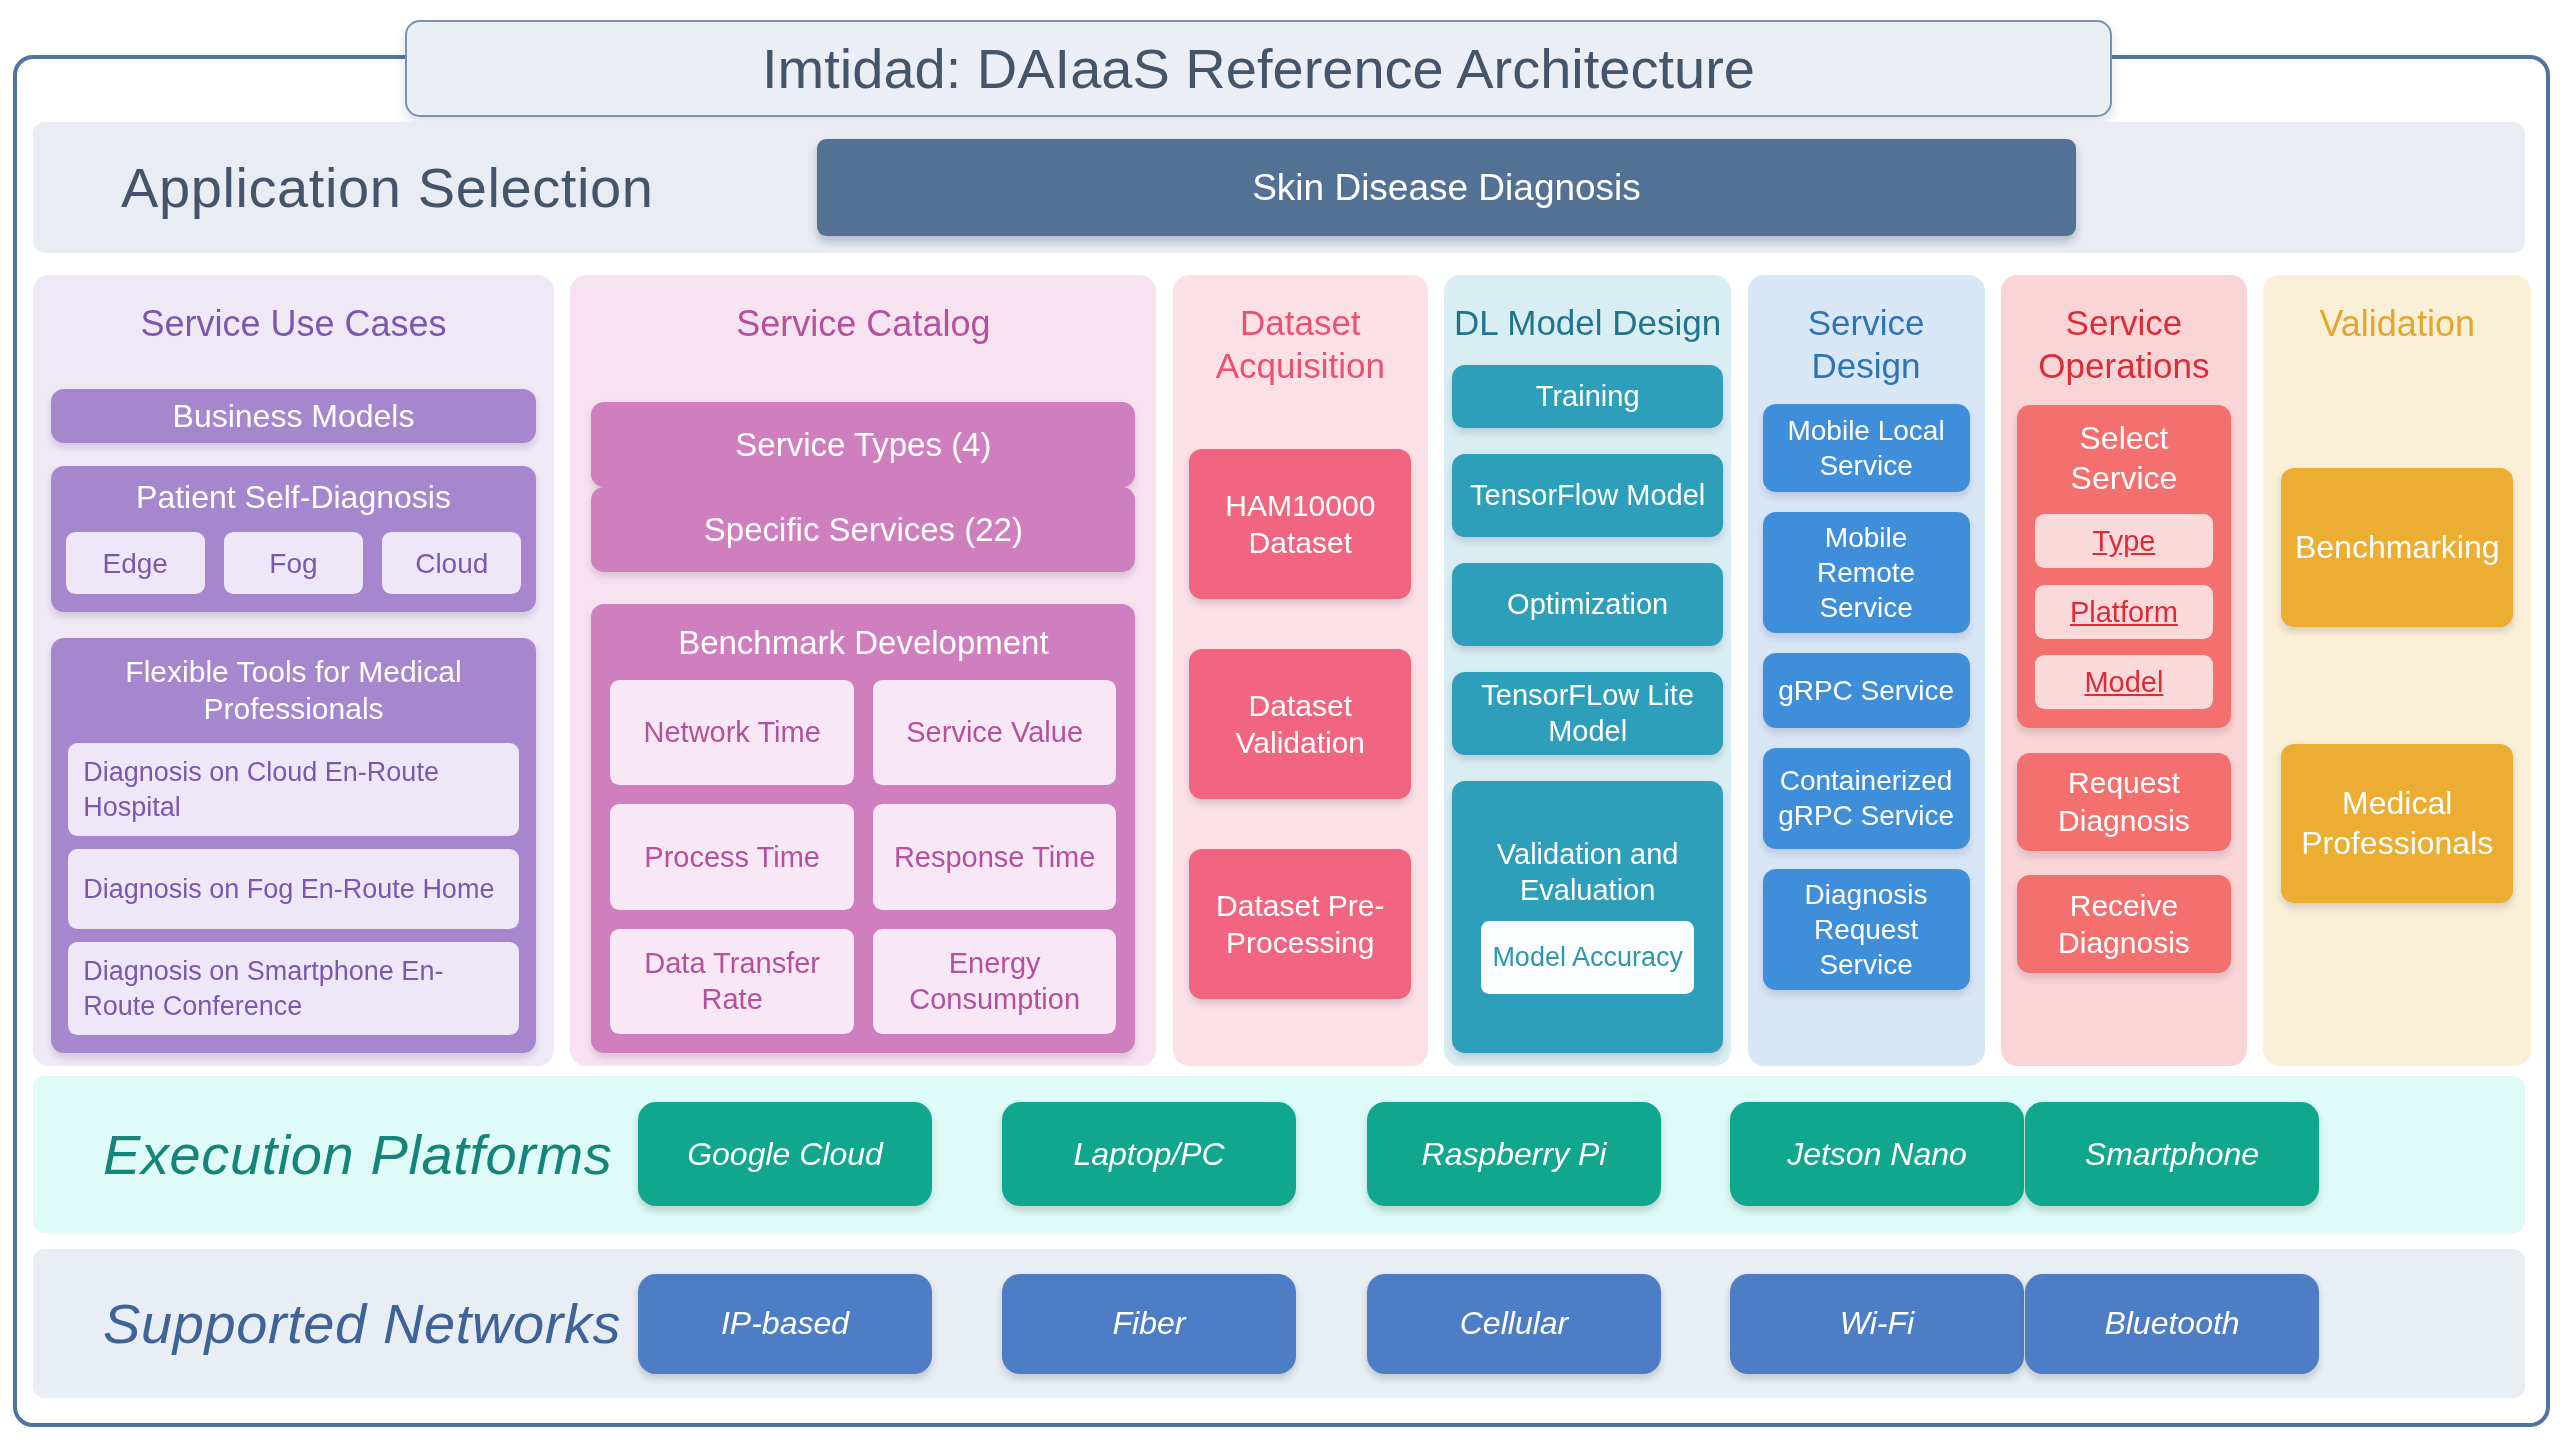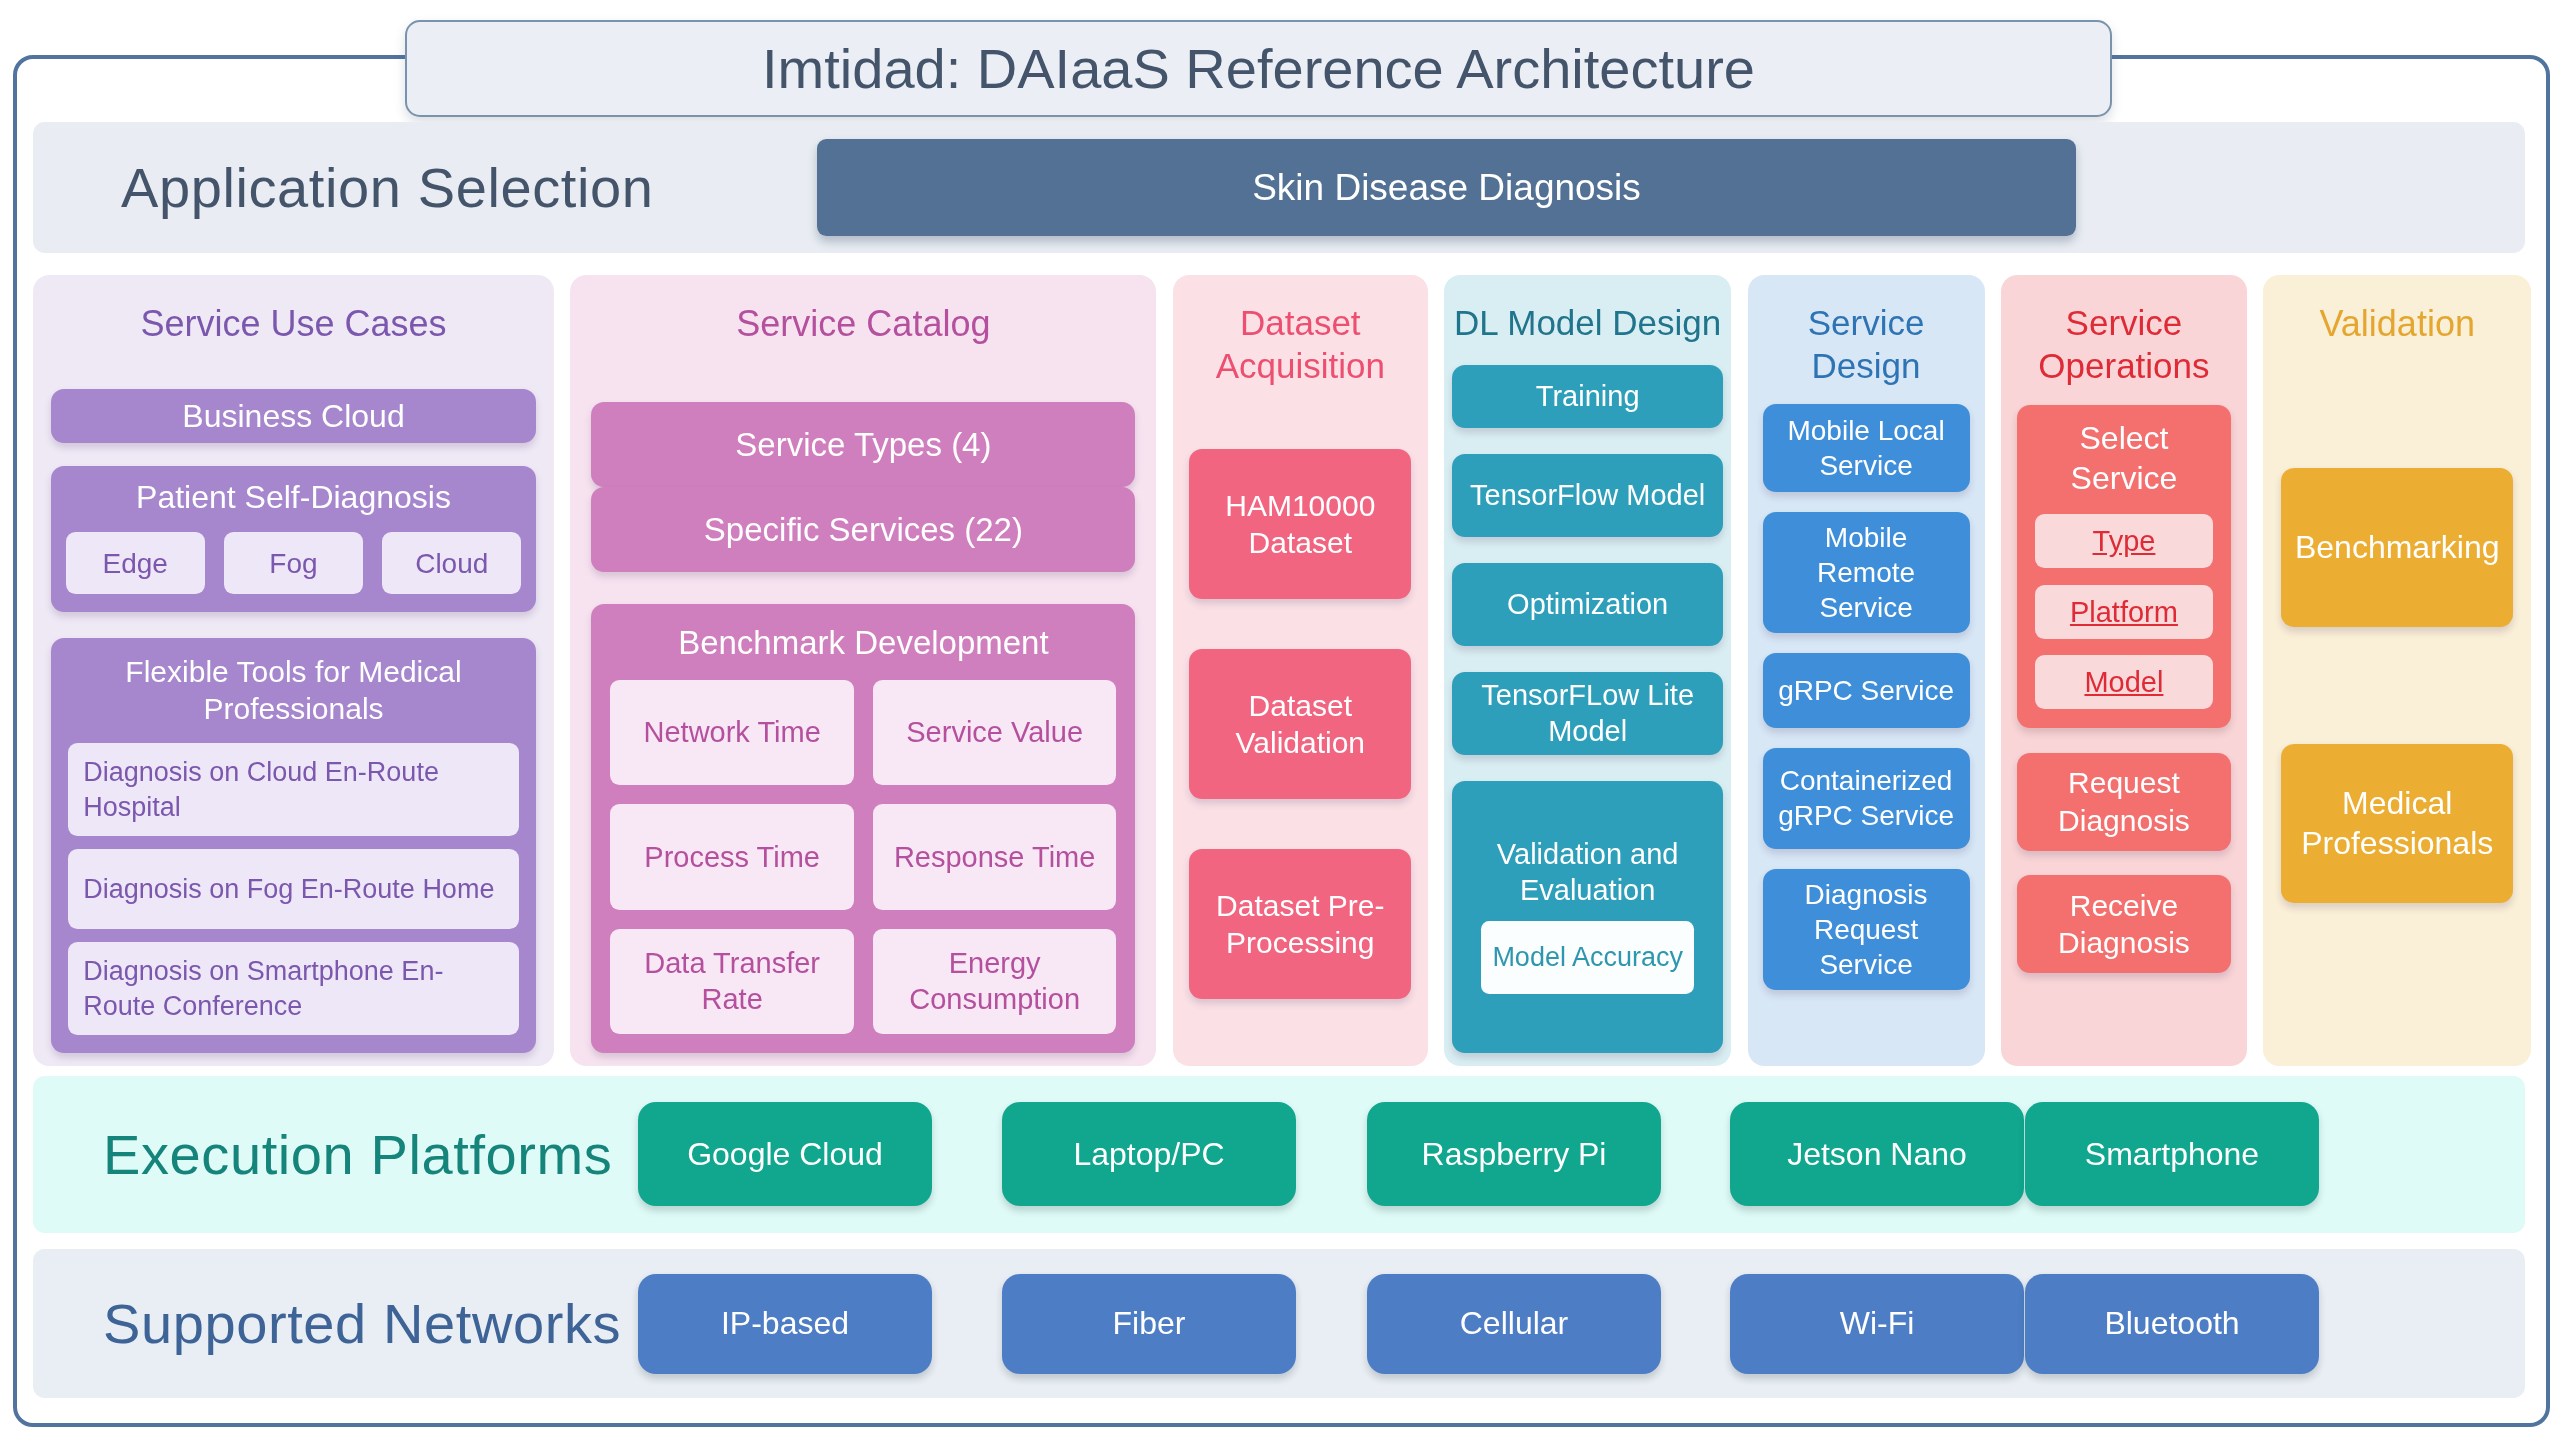--- a/index.html
+++ b/index.html
@@ -114,21 +114,21 @@
   .sel-box .sub{background:var(--col6-light);color:var(--col6-head);font-size:29px;height:54px;margin-top:16.4px;text-decoration:underline;}
   .sel-box .sub:first-of-type{margin-top:0;}
   .ops-box{background:var(--col6-box);height:98px;font-size:30px;margin-top:24.6px;padding:0 11.7px;}
   
   .col-valid{flex:0 0 262px;background:var(--col7-bg);padding:13px 17.6px;}
   .col-valid .col-head{color:var(--col7-head);}
   .val-box{background:var(--col7-box);height:159px;font-size:32px;padding:0 14px;}
   .val-b1{margin-top:122px;}
   .val-b2{margin-top:117px;}
   
-  .wide-row{position:absolute;left:33px;width:2492px;border-radius:11.7px;}
+  .wide-row{position:absolute;left:33px;width:2492px;border-radius:11.7px;font-style:italic;}
   .row-platforms{top:1076px;height:157px;background:var(--plat-bg);}
   .row-networks{top:1249px;height:149px;background:var(--net-bg);}
   .row-label{position:absolute;left:70px;top:0;height:100%;display:flex;align-items:center;
     font-size:56px;letter-spacing:0.6px;}
   .row-platforms .row-label{color:var(--plat-label);}
   .row-networks .row-label{color:var(--net-label);}
   .row-box{position:absolute;width:294px;border-radius:18px;color:#fff;font-size:32px;
     display:flex;align-items:center;justify-content:center;
     box-shadow:0 4.7px 7px rgba(30,60,60,.2);}
   .row-platforms .row-box{top:26px;height:104px;background:var(--plat-box);}
@@ -144,21 +144,21 @@
 
 <div class="app-bar">
   <div class="bar-label">Application Selection</div>
   <div class="app-box">Skin Disease Diagnosis</div>
 </div>
 
 <div class="main-row">
 
   <div class="col col-usecases">
     <div class="col-head">Service Use Cases</div>
-    <div class="box bm-box">Business Cloud</div>
+    <div class="box bm-box">Business Models</div>
     <div class="psd-box">
       <div class="psd-title">Patient Self-Diagnosis</div>
       <div class="psd-row">
         <div class="sub">Edge</div>
         <div class="sub">Fog</div>
         <div class="sub">Cloud</div>
       </div>
     </div>
     <div class="ft-box">
       <div class="ft-title">Flexible Tools for Medical Professionals</div>

